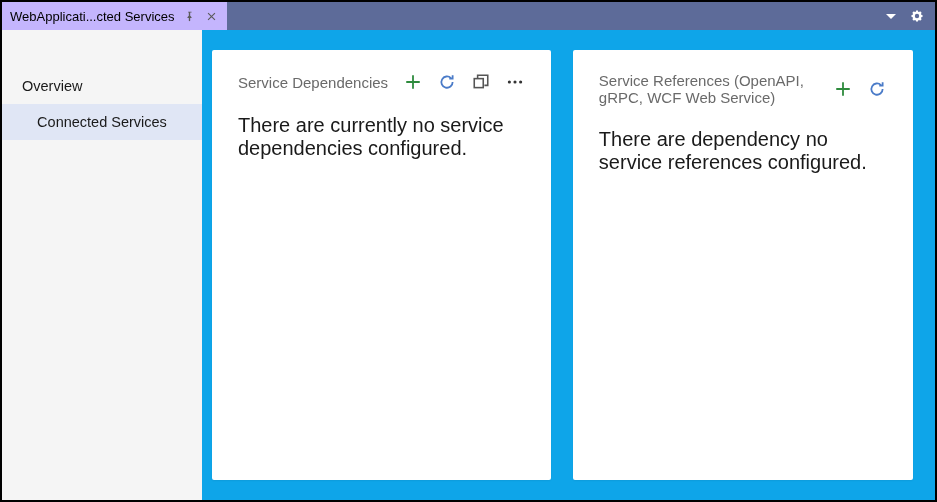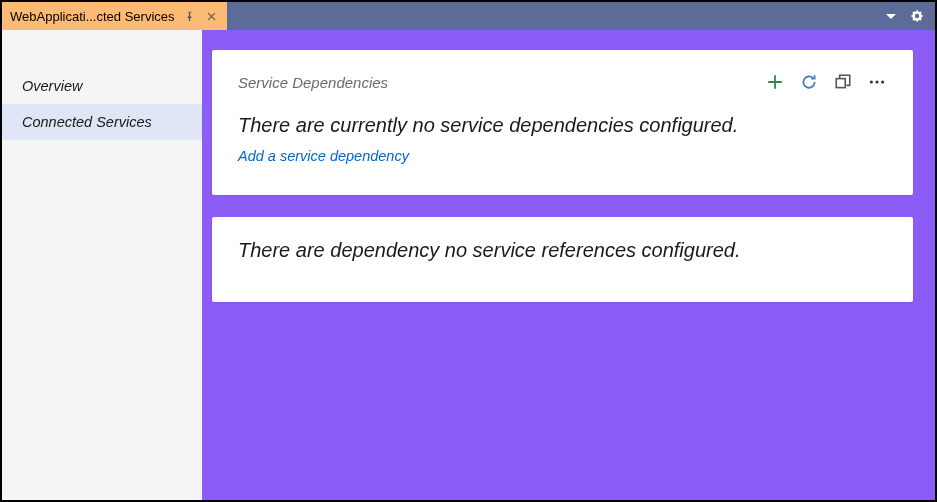--- a/index.html
+++ b/index.html
@@ -1,32 +1,32 @@
 <!DOCTYPE html>
 <html><head>
   <meta charset="utf-8">
   <style>
     * { margin: 0; padding: 0; box-sizing: border-box; font-family: "Segoe UI", Tahoma, sans-serif; }
     body { width: 937px; height: 502px; background: #5d6b99; overflow: hidden; border: 2px solid #000; }
     
     .titlebar { height: 28px; background: #5d6b99; display: flex; align-items: center; }
-    .tab { background: #fdba74; height: 28px; display: flex; align-items: center; padding: 0 8px; font-size: 13px; color: #000; gap: 8px; }
+    .tab { background: #c4b5fd; height: 28px; display: flex; align-items: center; padding: 0 8px; font-size: 13px; color: #000; gap: 8px; }
     .tab-title { white-space: nowrap; }
     .tab-pin, .tab-close { width: 14px; height: 14px; display: flex; align-items: center; justify-content: center; cursor: pointer; font-size: 12px; color: #5a5a5a; }
     .titlebar-spacer { flex: 1; }
     .titlebar-right { display:flex; gap:10px; padding-right:10px; color:#fff; }
     .tb-icon { width:16px; height:16px; display:flex; align-items:center; justify-content:center; cursor:pointer; }
     
-    .content { display: flex; background: #8b5cf6; height: calc(100% - 28px); font-style: italic; }
+    .content { display: flex; background: #0ea5e9; height: calc(100% - 28px); }
     
     .sidebar { width: 200px; background: #f5f5f5; padding-top: 38px; }
     .sidebar-item { padding: 10px 20px; font-size: 14.5px; color: #1a1a1a; cursor: pointer; }
-    .sidebar-item.active { background: #e0e6f5; }
+    .sidebar-item.active { background: #e0e6f5; text-align: center; }
     
-    .main { flex: 1; padding: 20px 22px 20px 10px; display: flex; flex-direction: column; gap: 22px; overflow-y:auto; }
+    .main { flex: 1; padding: 20px 22px 20px 10px; display: flex; flex-direction: row; gap: 22px; overflow-y:auto; }
     
     .card { background: #fff; border-radius: 2px; padding: 22px 26px 30px 26px; box-shadow: 0 1px 2px rgba(0,0,0,0.06); }
     .card-header { display: flex; align-items: center; justify-content: space-between; margin-bottom: 22px; }
     .card-title { font-size: 15px; color: #6a6a6a; font-weight: 400; }
     .card-actions { display: flex; gap: 14px; align-items:center; }
     .action-btn { width: 20px; height: 20px; display:flex; align-items:center; justify-content:center; cursor: pointer; }
     .card-body-text { font-size: 20px; color: #1a1a1a; margin-bottom: 10px; }
     .card-link { font-size: 14.5px; color: #0066cc; cursor: pointer; text-decoration: none; display:inline-block; }
     
     svg { display:block; }
@@ -94,21 +94,35 @@
           <span class="action-btn">
             <svg width="18" height="18" viewBox="0 0 16 16">
                 <circle cx="3" cy="8" r="1.4" fill="#333"></circle>
                 <circle cx="8" cy="8" r="1.4" fill="#333"></circle>
                 <circle cx="13" cy="8" r="1.4" fill="#333"></circle>
               </svg>
           </span>
         </div>
       </div>
       <div class="card-body-text">There are currently no service dependencies configured.</div>
-      <a class="card-link">Add a service dependency</a>
     </div>
 
     <div class="card">
+      <div class="card-header">
+        <div class="card-title">Service References (OpenAPI, gRPC, WCF Web Service)</div>
+        <div class="card-actions">
+          <span class="action-btn">
+            <svg width="18" height="18" viewBox="0 0 16 16">
+                <path stroke="#2e8b3d" stroke-width="1.6" d="M8 2v12M2 8h12"></path>
+              </svg>
+          </span>
+          <span class="action-btn">
+            <svg width="18" height="18" viewBox="0 0 16 16">
+                <path fill="none" stroke="#4a7bc8" stroke-width="1.6" d="M13 8a5 5 0 11-1.5-3.5M13 2v3h-3"></path>
+              </svg>
+          </span>
+        </div>
+      </div>
       <div class="card-body-text">There are dependency no service references configured.</div>
     </div>
 
   </div>
 </div>
 
 </body></html>

